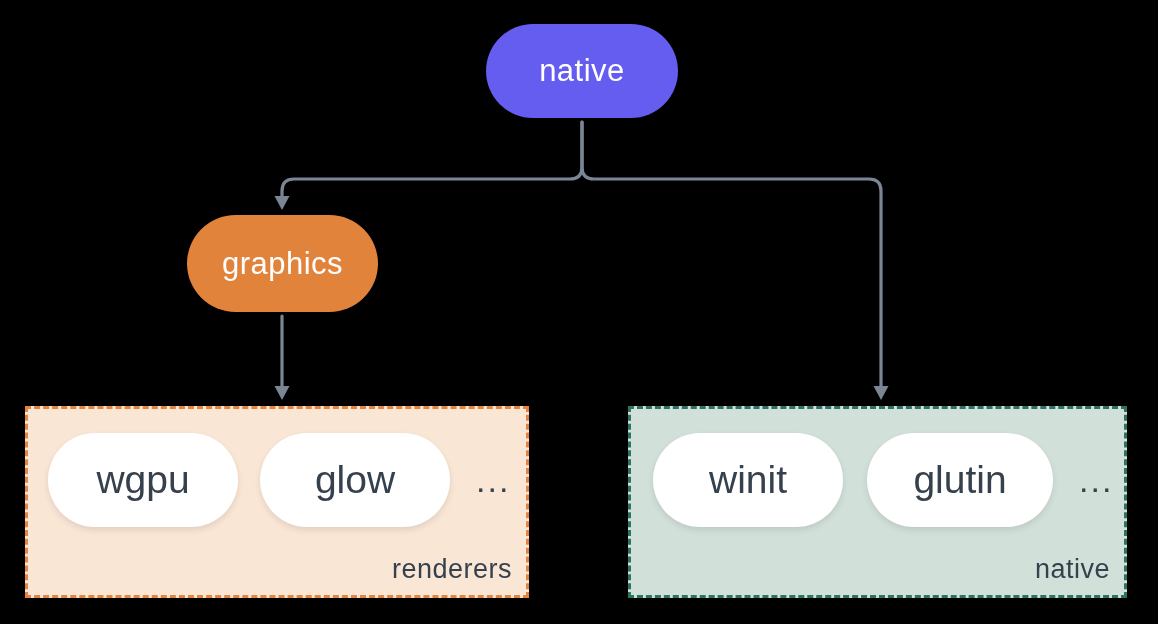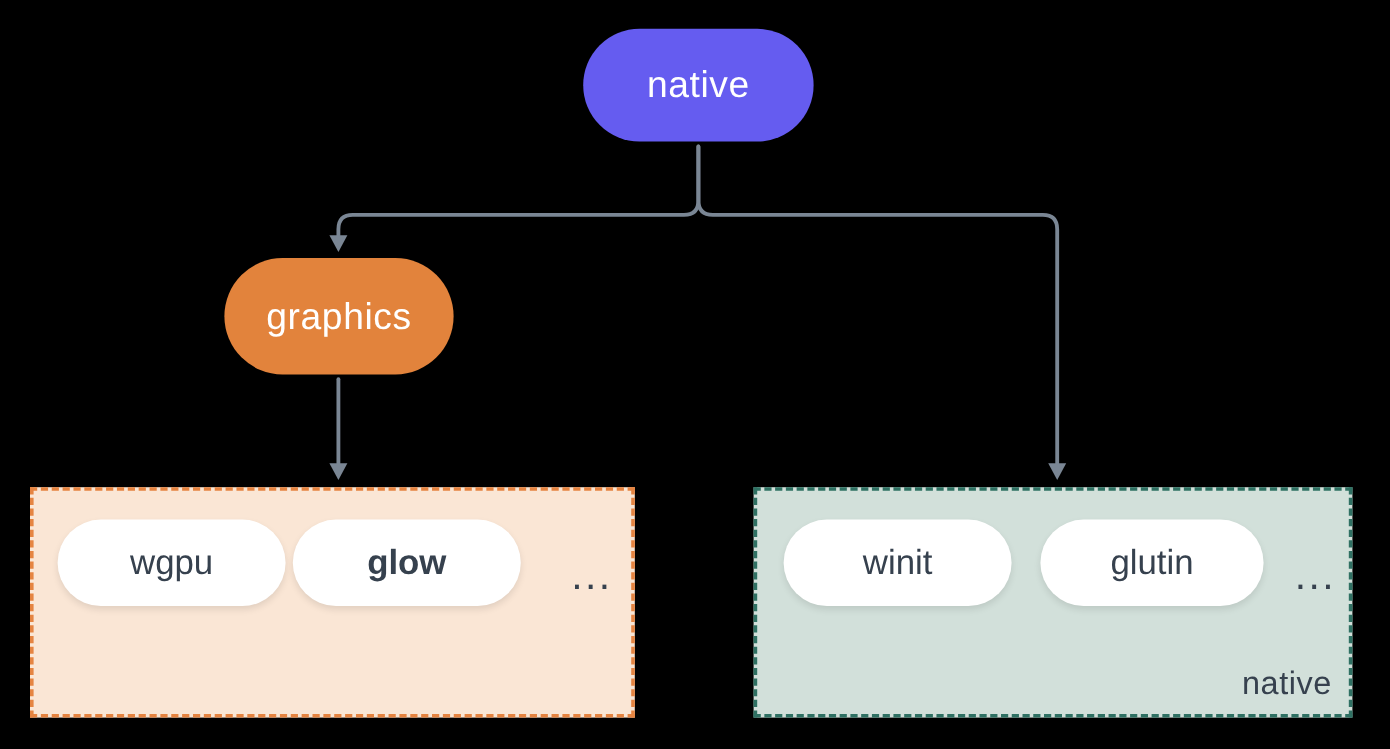--- a/index.html
+++ b/index.html
@@ -26,28 +26,28 @@
   .group{
     position:absolute;
     border:3px dashed;
     box-sizing:border-box;
   }
   #group-renderers{left:25px;top:406px;width:504px;height:192px;background:#fae6d5;border-color:#e58441;}
   #group-shells{left:628px;top:406px;width:499px;height:192px;background:#d2e0da;border-color:#2f7163;}
 
   .pill{
     position:absolute;
-    top:24px;height:72px;
+    top:24px;height:94px;
     background:#ffffff;border-radius:999px;
     display:flex;align-items:center;justify-content:center;
-    color:#36414e;font-size:29px;
+    color:#36414e;font-size:39px;
     box-shadow:0 3px 6px rgba(0,0,0,0.10);
   }
   #pill-wgpu{left:20px;width:190px;}
-  #pill-glow{left:216px;width:190px;font-weight:bold;}
+  #pill-glow{left:232px;width:190px;}
   #pill-winit{left:22px;width:190px;}
   #pill-glutin{left:236px;width:186px;}
 
   .ellipsis{
     position:absolute;
     top:24px;height:94px;left:448px;width:60px;
     display:flex;align-items:center;
     color:#36414e;font-size:34px;letter-spacing:2px;
   }
   .group-label{
@@ -84,20 +84,21 @@
   <div class="group" id="group-renderers">
     <div class="pill" id="pill-wgpu">
       <span>wgpu</span>
     </div>
     <div class="pill" id="pill-glow">
       <span>glow</span>
     </div>
     <div class="ellipsis">
       <span>...</span>
     </div>
+    <div class="group-label">renderers</div>
   </div>
 
   <div class="group" id="group-shells">
     <div class="pill" id="pill-glutin">
       <span>glutin</span>
     </div>
     <div class="pill" id="pill-winit">
       <span>winit</span>
     </div>
     <div class="ellipsis">

